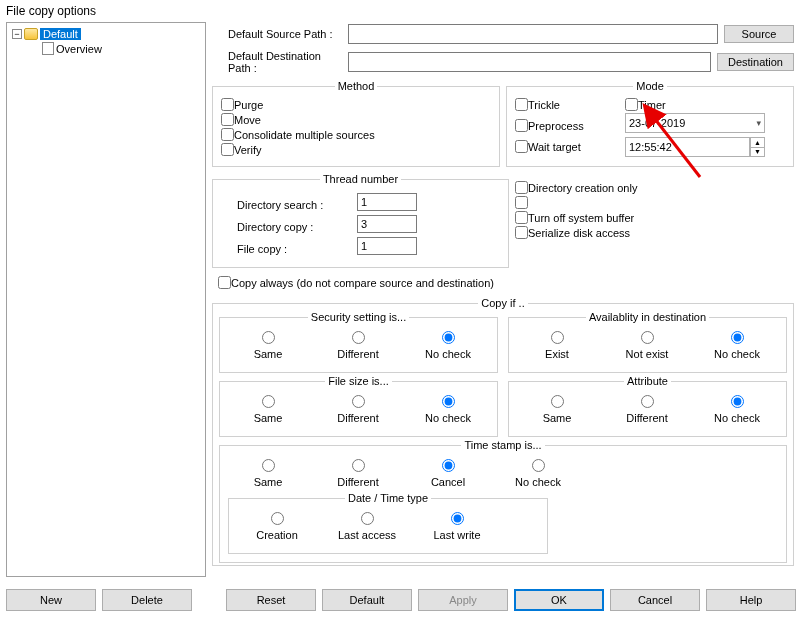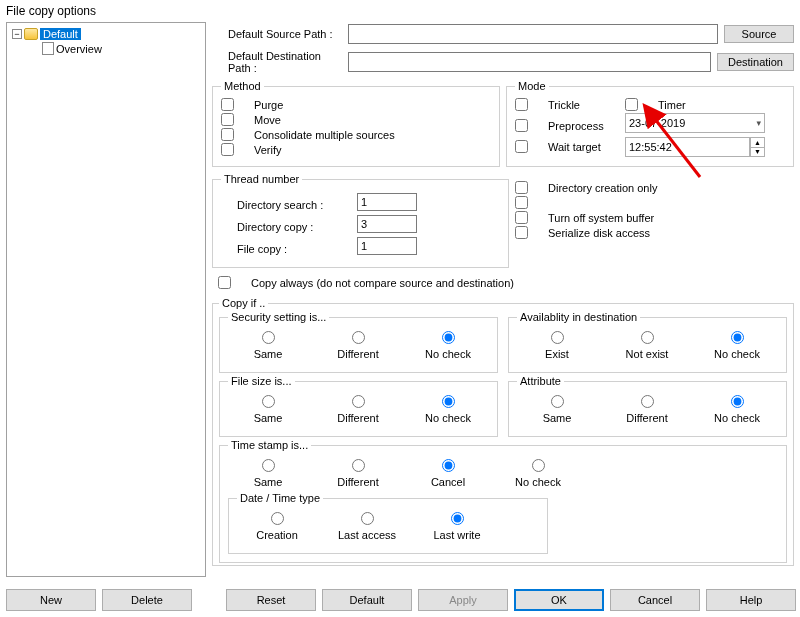--- a/index.html
+++ b/index.html
@@ -12,22 +12,22 @@
 .folder-icon { width: 14px; height: 12px; background: linear-gradient(#FFE9A2, #F7C43B); border: 1px solid #C9A227; border-radius: 2px; }
 .doc-icon { width: 12px; height: 13px; background: #fff; border: 1px solid #888; position: relative; }
 .sel { background: #0078D7; color: #fff; padding: 0 3px; }
 .indent { margin-left: 30px; }
 .right { flex: 1; display: flex; flex-direction: column; gap: 6px; padding-top: 2px; }
 .row { display: flex; align-items: center; gap: 6px; }
 .lbl { width: 130px; padding-left: 16px; }
 .txtin { border: 1px solid #7a7a7a; height: 20px; padding: 1px 3px; flex: 1; background: #fff; }
 .btn { border: 1px solid #adadad; background: #e1e1e1; padding: 2px 10px; min-width: 70px; text-align: center; cursor: pointer; }
 fieldset { border: 1px solid #d0d0d0; padding: 4px 8px 8px 8px; margin: 0; }
-legend { padding: 0 3px; }
-.chk { display: flex; align-items: center; gap: 20px; margin: 2px 0; }
+legend { padding: 0 3px; text-align: center; }
+.chk { display: flex; align-items: center; gap: 0; margin: 2px 0; }
 .chk input[type=checkbox] { width: 13px; height: 13px; margin: 0; }
 .rad { display: flex; align-items: center; gap: 4px; flex-direction: column; }
 .rad input[type=radio] { margin: 0; }
 .twocol { display: flex; gap: 6px; }
 .twocol > * { flex: 1; }
 .tnrow { display: flex; align-items: flex-end; margin: 4px 16px; }
 .tnrow .lbl2 { width: 120px; }
 .tnin { width: 60px; border: 1px solid #7a7a7a; height: 18px; padding: 1px 3px; }
 .dt { display: flex; align-items: center; border: 1px solid #b0b0b0; height: 20px; width: 140px; padding: 0 3px; background: #fff; }
 .dt .dd { margin-left: auto; font-size: 9px; color: #555; }

